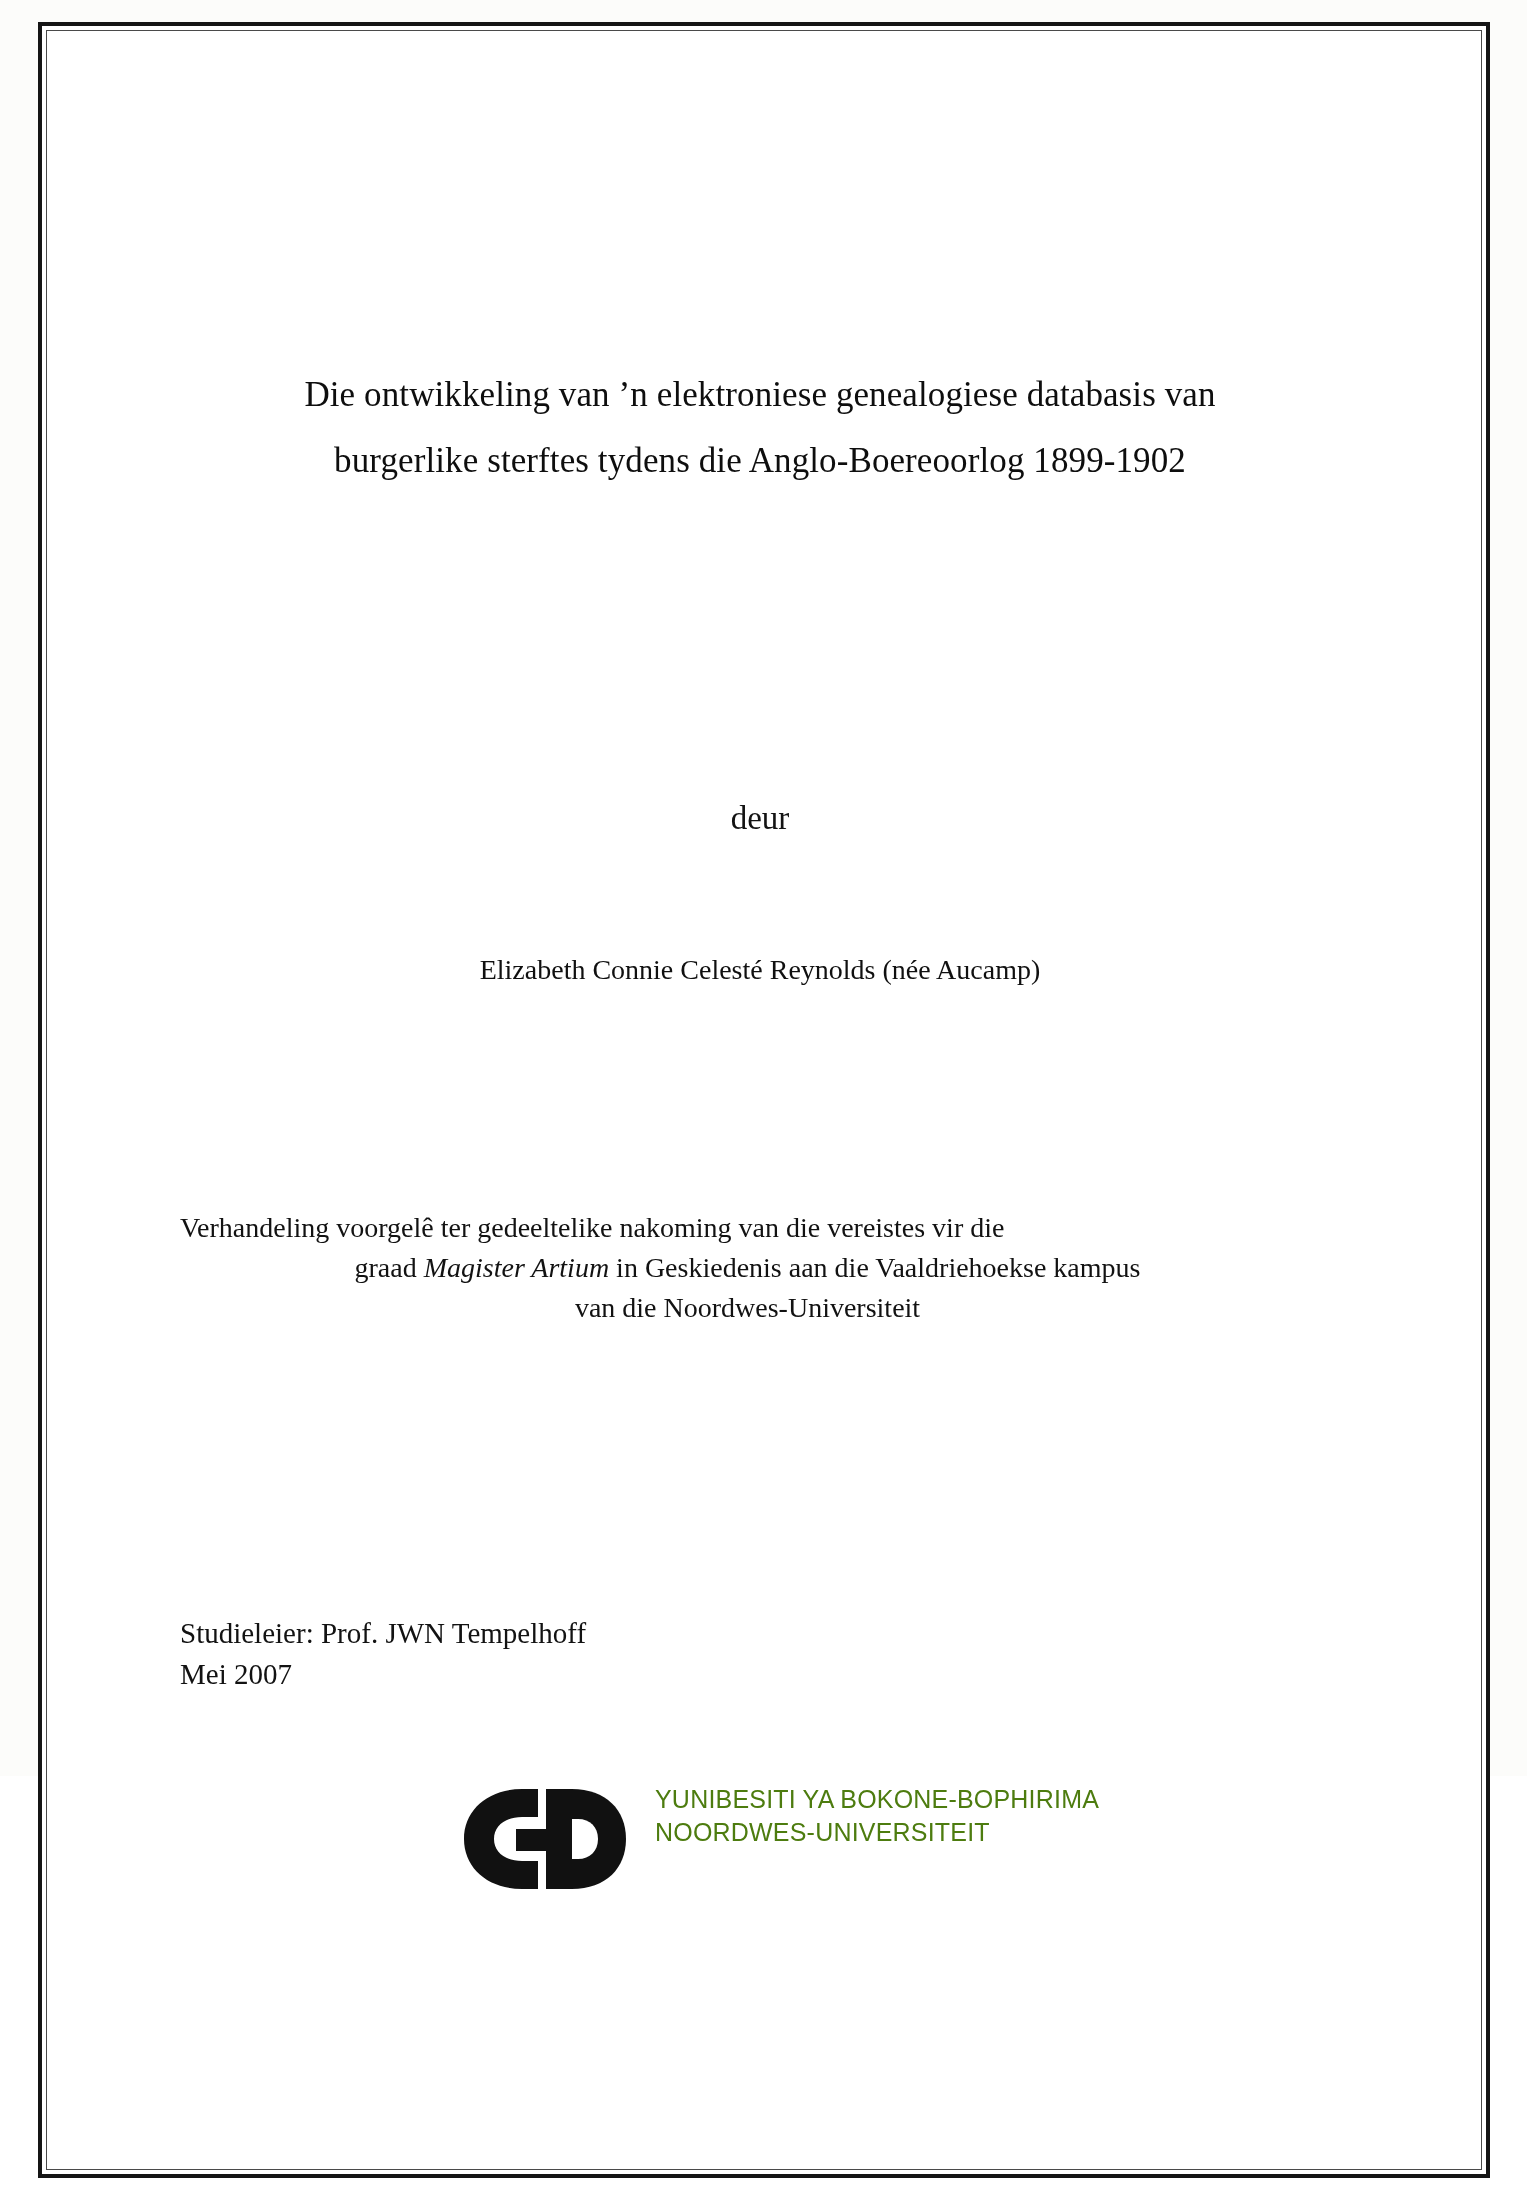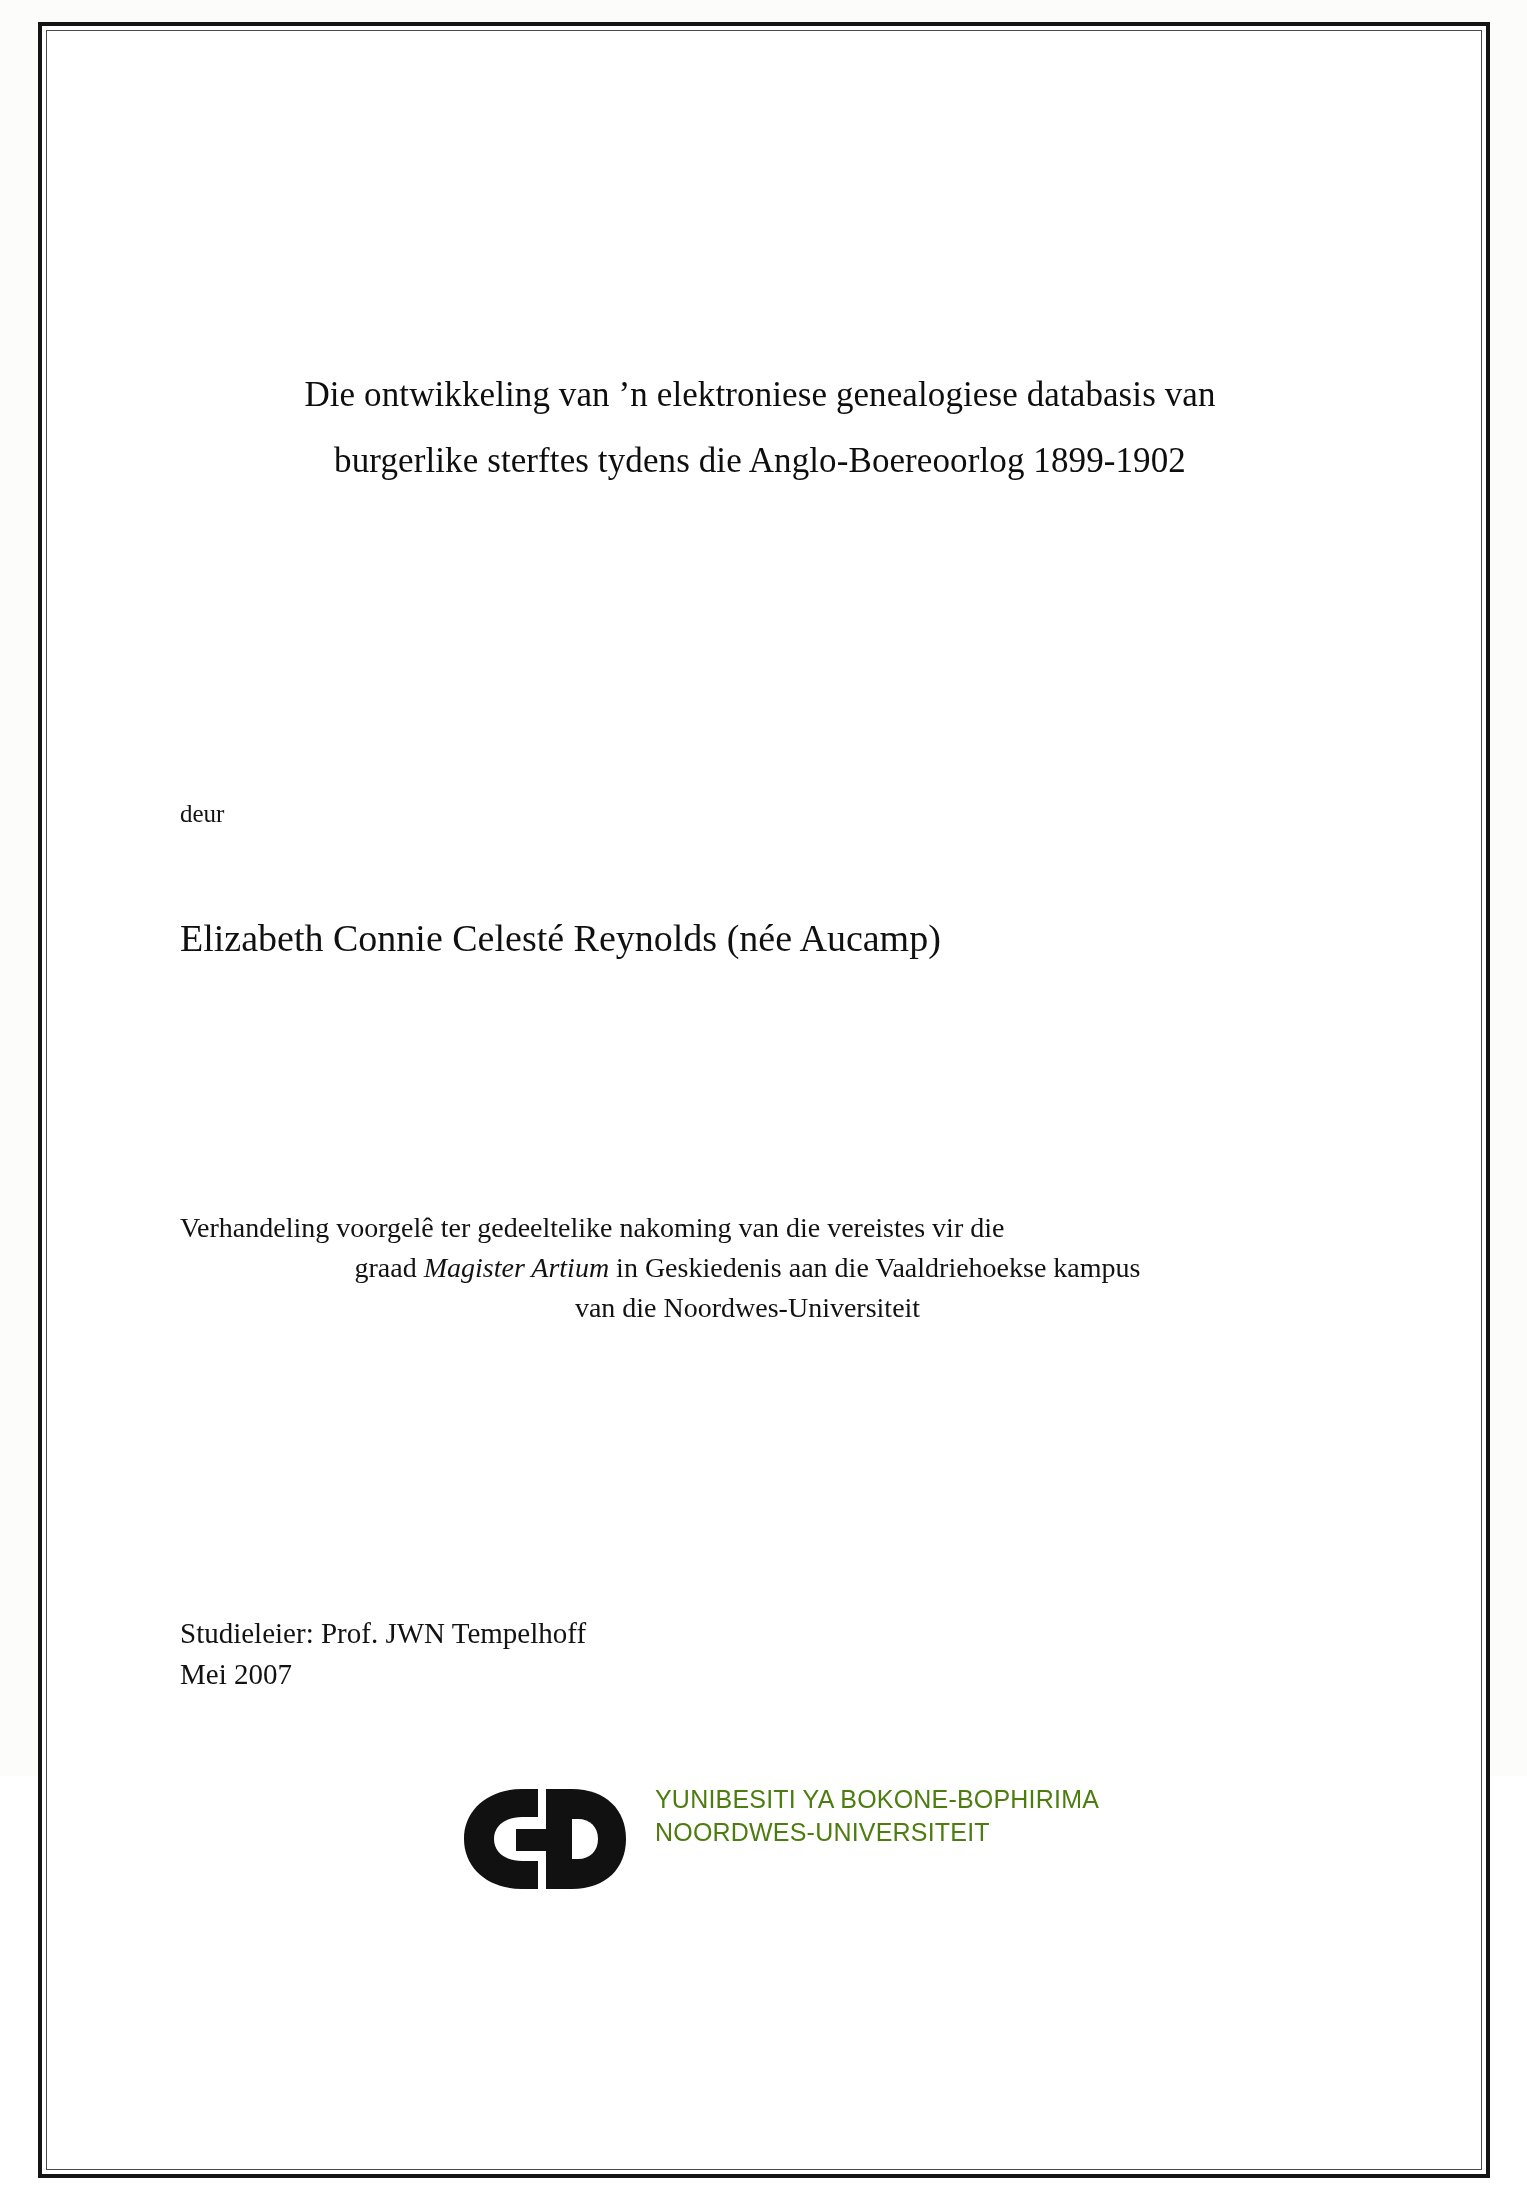--- a/index.html
+++ b/index.html
@@ -68,31 +68,32 @@
     line-height: 66px;
     letter-spacing: 0.1px;
     color: #0e0e0e;
   }
 
   .deur {
     position: absolute;
     top: 800px;
     left: 0;
     width: 1160px;
-    font-size: 25px;
+    text-align: center;
+    font-size: 33px;
     color: #131313;
   }
 
   .author {
     position: absolute;
-    top: 916px;
-    left: 0;
-    width: 1160px;
-    text-align: left;
-    font-size: 38px;
+    top: 954px;
+    left: 0;
+    width: 1160px;
+    text-align: center;
+    font-size: 28px;
     color: #101010;
   }
 
   .statement {
     position: absolute;
     top: 1208px;
     left: 0;
     width: 1135px;
     font-size: 28px;
     line-height: 40px;

